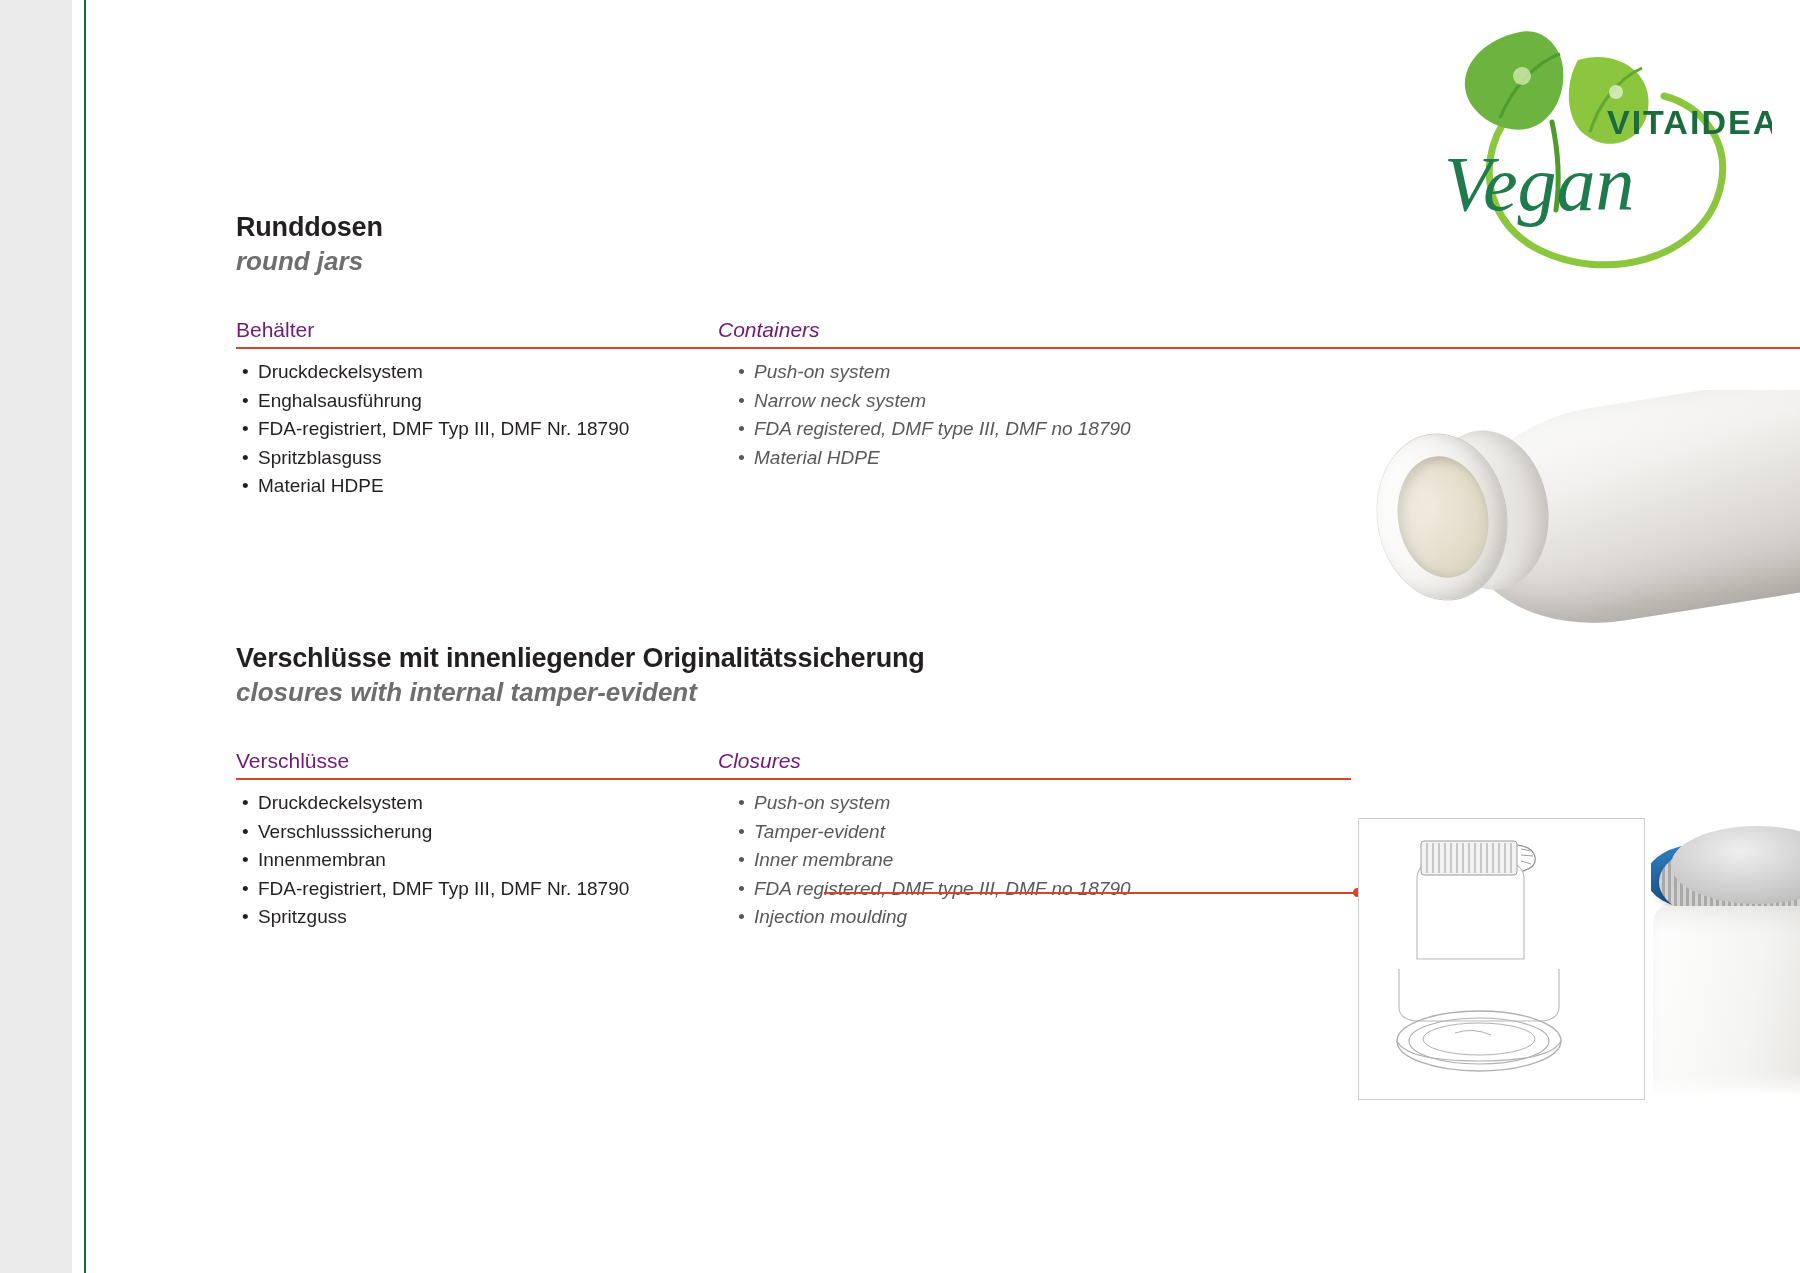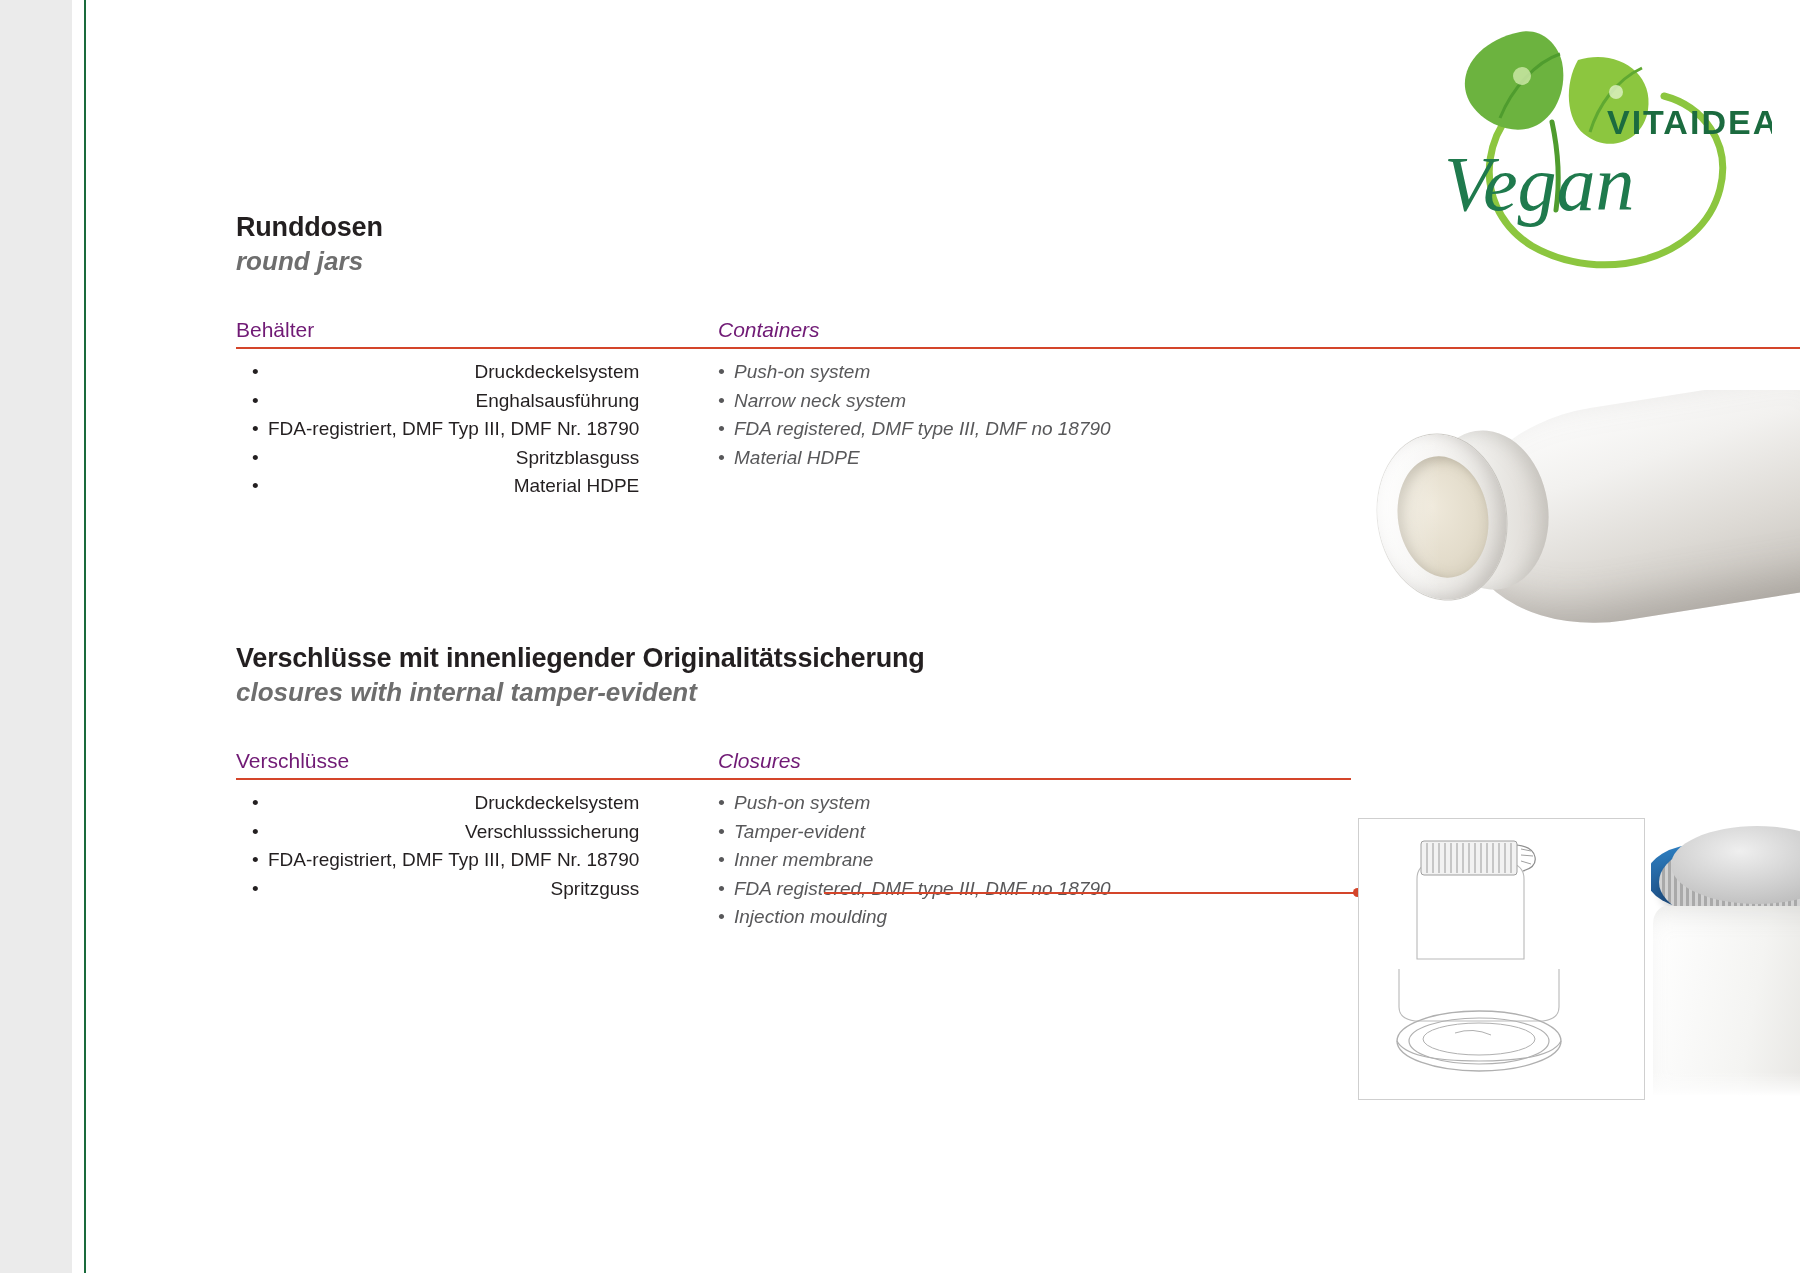--- a/index.html
+++ b/index.html
@@ -100,22 +100,22 @@
     position: relative;
     margin-top: 10px;
   }
   ul.spec-list {
     list-style: none;
     margin: 0;
     padding: 0;
     position: absolute;
     top: 0;
   }
-  ul.spec-list.de { left: 16px; text-align: right; }
-  ul.spec-list.en { left: 482px; }
+  ul.spec-list.de { left: 6px; }
+  ul.spec-list.en { left: 502px; }
   ul.spec-list li {
     font-size: 19px;
     line-height: 28.5px;
     color: #231f20;
     white-space: nowrap;
     padding-left: 16px;
     position: relative;
   }
   ul.spec-list li::before {
     content: "\2022";
@@ -356,20 +356,21 @@
   <div class="specs" style="top:749px;">
     <div class="spec-head-row">
       <div class="spec-head de">Verschlüsse</div>
       <div class="spec-head en">Closures</div>
       <div class="spec-rule" style="width:1115px;"></div>
     </div>
     <div class="spec-cols" style="height:150px;">
       <ul class="spec-list de">
         <li>Druckdeckelsystem</li>
         <li>Verschlusssicherung</li>
+        <li>Innenmembran</li>
         <li>FDA-registriert, DMF Typ III, DMF Nr. 18790</li>
         <li>Spritzguss</li>
       </ul>
       <ul class="spec-list en">
         <li>Push-on system</li>
         <li>Tamper-evident</li>
         <li>Inner membrane</li>
         <li>FDA registered, DMF type III, DMF no 18790</li>
         <li>Injection moulding</li>
       </ul>

